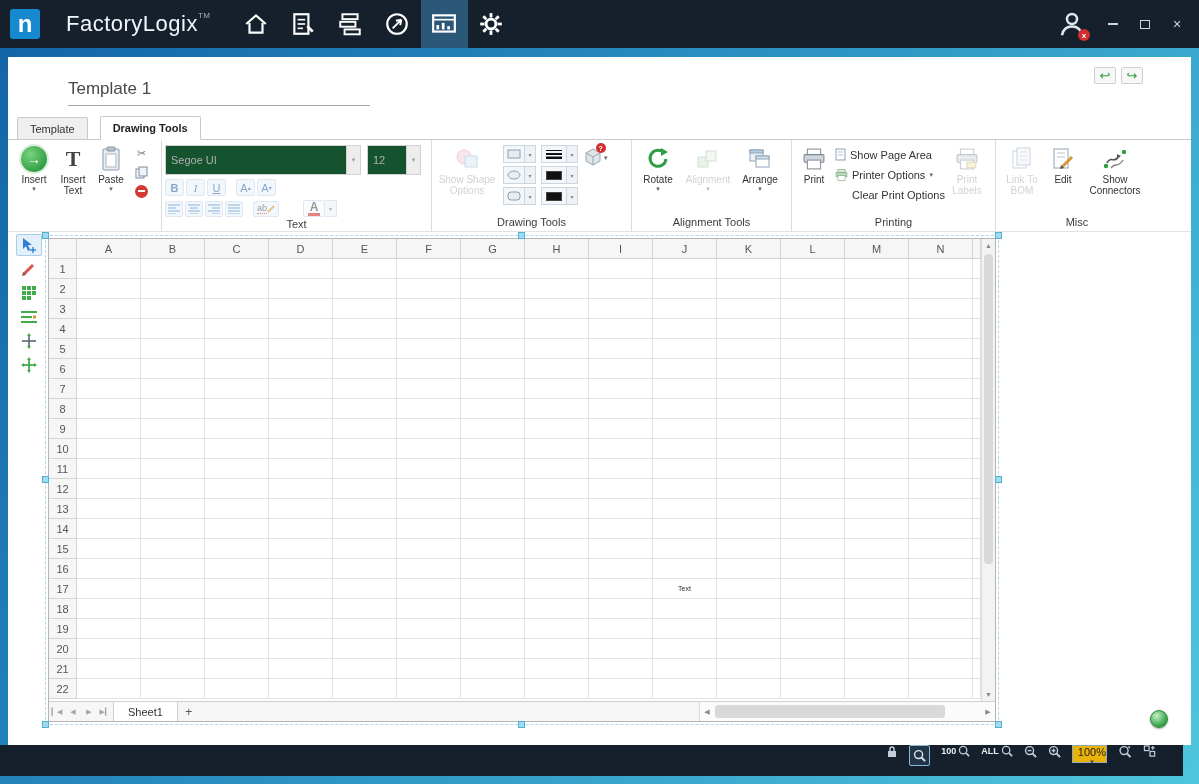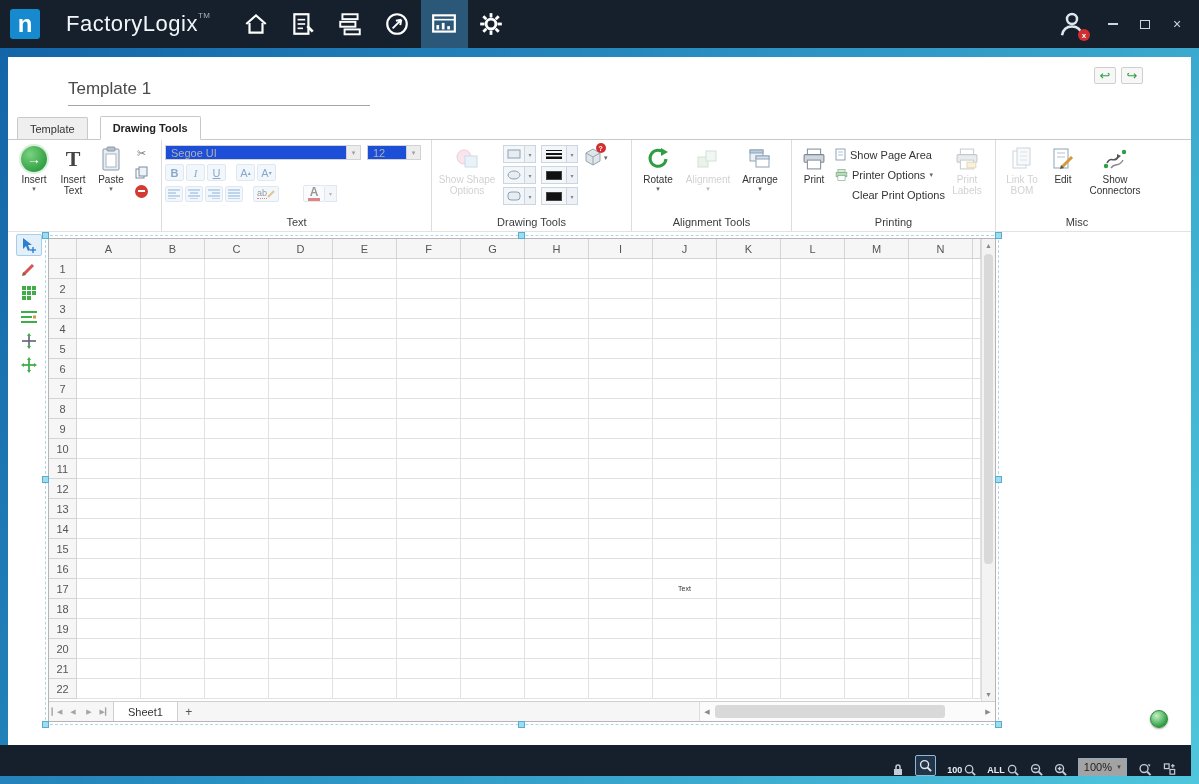--- a/index.html
+++ b/index.html
@@ -50,21 +50,21 @@
   .ins-circle{width:26px;height:26px;border-radius:50%;background:radial-gradient(circle at 35% 32%,#79d27e,#2f9e43 75%);color:#fff;font-weight:bold;display:flex;align-items:center;justify-content:center;font-size:14px;box-shadow:0 0 0 2px #d9efdb;}
   .t-glyph{font-family:"Liberation Serif",serif;font-size:22px;color:#444;font-weight:bold;}
   .minicol{display:flex;flex-direction:column;gap:3px;margin:3px 0 0 4px;}
   .minibtn{width:17px;height:16px;display:flex;align-items:center;justify-content:center;font-size:11px;color:#7a7a7a;cursor:pointer;}
   .del-circle{width:13px;height:13px;border-radius:50%;background:#d33a34;display:flex;align-items:center;justify-content:center;}
   .del-circle span{width:7px;height:2px;background:#fff;display:block;}
 
   
   .tg-col{display:flex;flex-direction:column;gap:4px;padding-top:3px;}
   .tg-row{display:flex;align-items:center;}
-  .combo{height:15px;border:1px solid #d2d2d2;background:#1d4ed8;display:flex;align-items:center;padding-left:5px;color:#b0b0b0;font-size:11px;}
+  .combo{height:30px;border:1px solid #d2d2d2;background:#14532d;display:flex;align-items:center;padding-left:5px;color:#b0b0b0;font-size:11px;}
   .combo .sp{flex:1}
   .combo .cbox{width:14px;height:100%;border-left:1px solid #d2d2d2;background:#ededed;font-size:7px;color:#a0a0a0;display:flex;align-items:center;justify-content:center;}
   .sbtn{width:19px;height:17px;border:1px solid #c9d8ea;background:#eaf2fb;color:#3a6ea8;font-size:11px;display:flex;align-items:center;justify-content:center;border-radius:2px;margin-right:2px;}
   .faded{opacity:.6;}
   .abtn{width:18px;height:16px;border:1px solid #c9d8ea;background:#eaf2fb;display:flex;align-items:center;justify-content:center;border-radius:2px;margin-right:2px;}
   .fc-btn{width:22px;height:17px;border:1px solid #c9d8ea;background:#f6f9fd;display:flex;align-items:center;justify-content:center;border-radius:2px;}
   .fc-a{font-size:12px;font-weight:bold;color:#555;border-bottom:3px solid #c33;line-height:12px;padding:0 2px;}
 
   
   .shape-col,.line-col{display:flex;flex-direction:column;gap:3px;padding-top:3px;}
@@ -109,25 +109,25 @@
 
   .selection-outline{position:absolute;left:37px;top:3px;width:954px;height:490px;border:1px dashed #aed7e9;pointer-events:none;}
   .h{position:absolute;width:7px;height:7px;background:#9fdcf0;border:1px solid #54aecf;pointer-events:auto;cursor:pointer;}
   .h.tl{left:-4px;top:-4px}.h.tm{left:calc(50% - 4px);top:-4px}.h.tr{right:-4px;top:-4px}
   .h.ml{left:-4px;top:calc(50% - 4px)}.h.mr{right:-4px;top:calc(50% - 4px)}
   .h.bl{left:-4px;bottom:-4px}.h.bm{left:calc(50% - 4px);bottom:-4px}.h.br{right:-4px;bottom:-4px}
 
   .orb{position:absolute;left:1142px;top:478px;width:18px;height:18px;border-radius:50%;background:radial-gradient(circle at 35% 30%,#c2f2c4,#2f9e43 72%);border:1px solid #2a8a3c;box-shadow:0 1px 2px rgba(0,0,0,.35);cursor:pointer;}
 
   
-  .statusbar{position:absolute;left:0;right:8px;bottom:8px;height:31px;background:#16202c;display:flex;align-items:flex-end;justify-content:flex-end;gap:11px;padding-right:14px;color:#d9e2ea;}
+  .statusbar{position:absolute;left:0;right:16px;bottom:8px;height:31px;background:#16202c;display:flex;align-items:flex-start;justify-content:flex-end;gap:11px;padding-right:26px;color:#d9e2ea;}
   .sb-ico{display:flex;align-items:center;gap:2px;cursor:pointer;color:#c3cdd7;}
   .sb-num{font-size:9px;font-weight:bold;color:#e8eef4;}
   .zoom-region{width:21px;height:21px;border:1px solid #8fb8d8;background:#223448;border-radius:2px;display:flex;align-items:center;justify-content:center;cursor:pointer;color:#dfe8f0;}
-  .zoom-select{height:18px;background:#a3a3a3;border:1px solid #93a9bb;display:flex;align-items:center;padding-left:5px;cursor:pointer;}
+  .zoom-select{height:18px;background:#eab308;border:1px solid #93a9bb;display:flex;align-items:center;padding-left:5px;cursor:pointer;flex-direction:column;}
   .zoom-select .val{font-size:11px;color:#222;}
   .zoom-select .zcaret{width:14px;height:100%;display:flex;align-items:center;justify-content:center;font-size:7px;color:#444;}
 </style>
 </head>
 <body>
 
 <div class="window">
 
   <header class="titlebar">
     <div class="logo">

